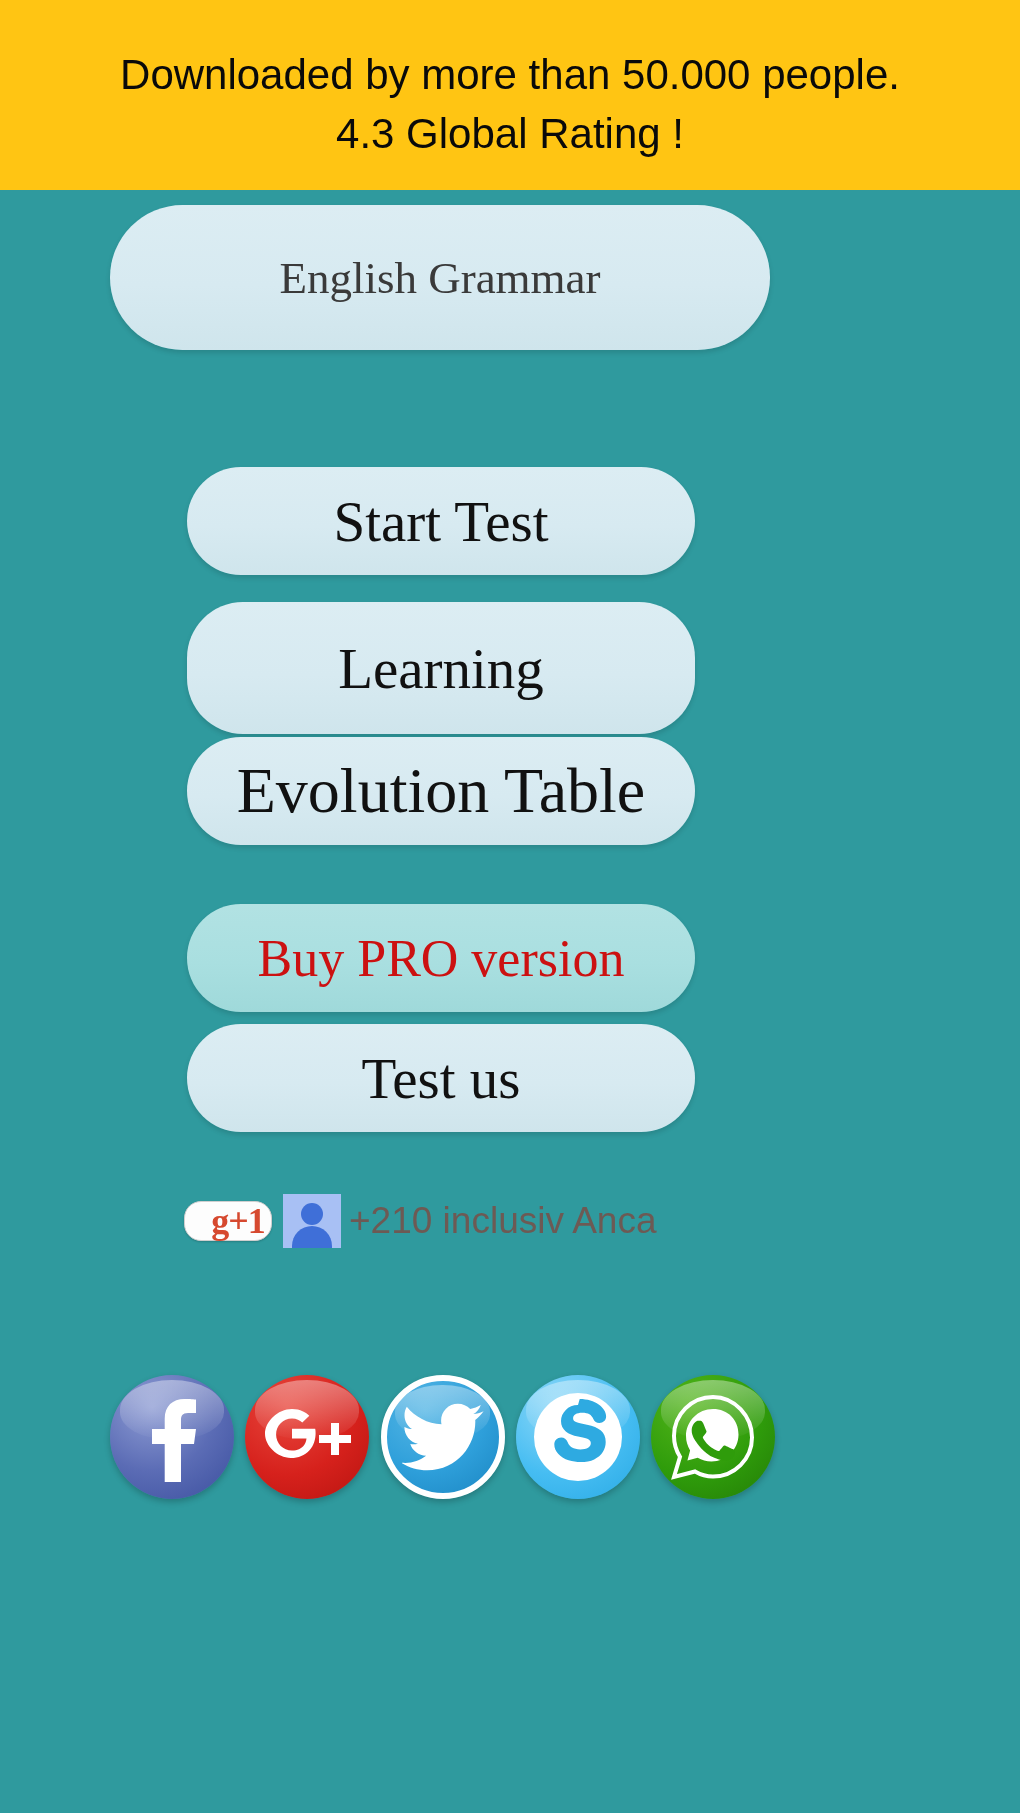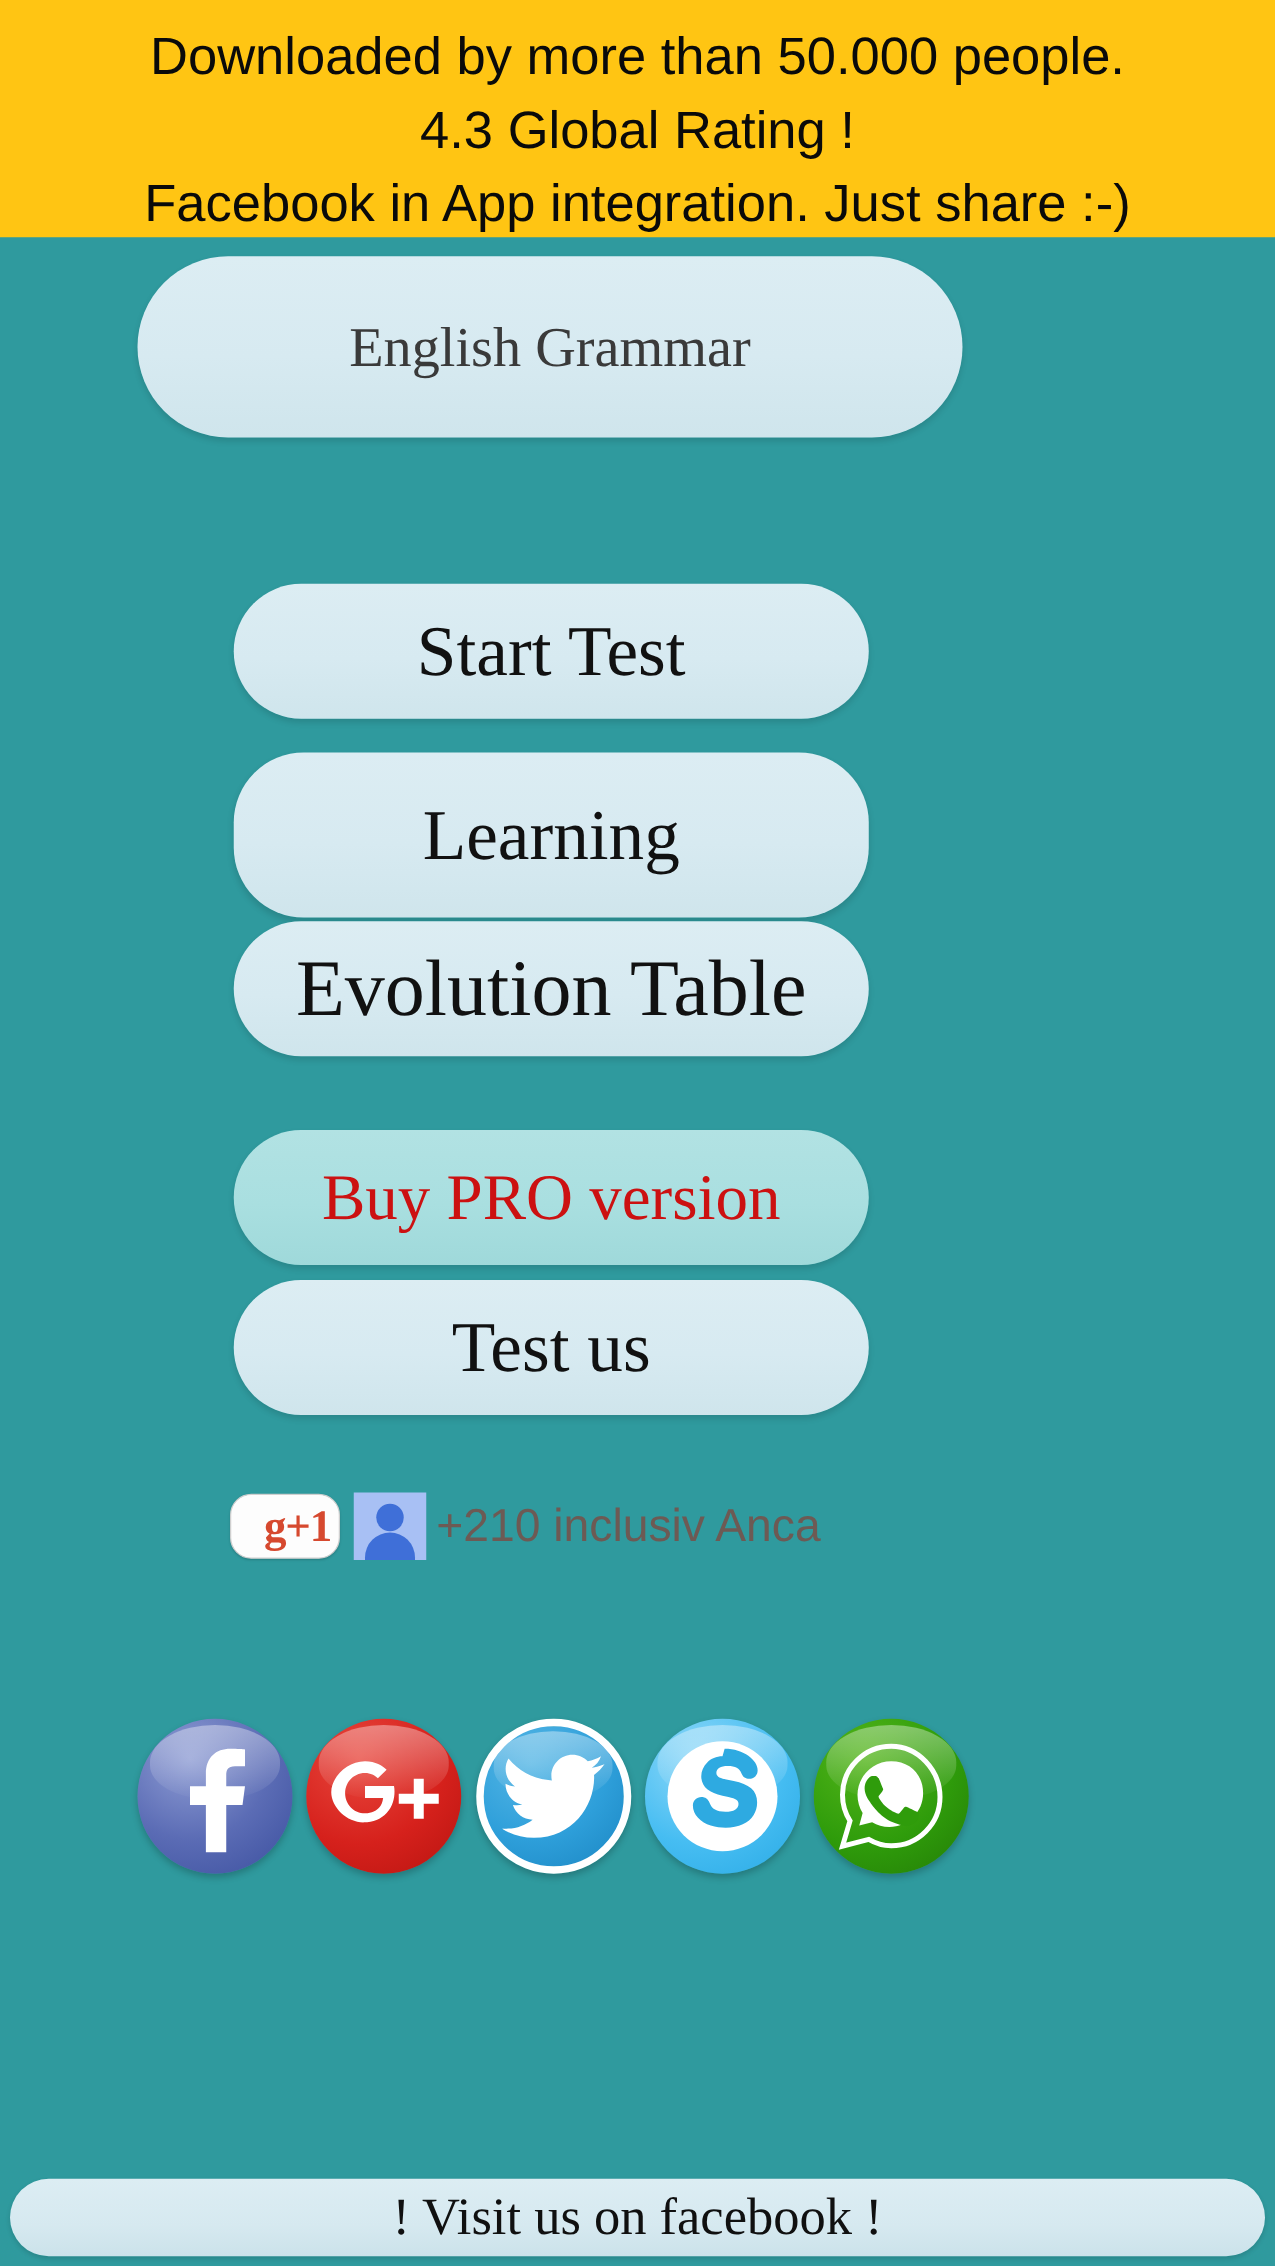--- a/index.html
+++ b/index.html
@@ -123,21 +123,21 @@
   #gplus-widget {
     position: absolute;
     left: 184px;
     top: 1005px;
     height: 52px;
     display: flex;
     align-items: center;
   }
   #gplus-one-button {
     width: 88px;
-    height: 52px;
+    height: 40px;
     background: #fdfdfd;
     border: 1px solid #cfcfcf;
     border-radius: 17px;
     box-shadow: 0 1px 2px rgba(0,0,0,0.18);
     display: flex;
     align-items: center;
     justify-content: center;
     box-sizing: border-box;
     padding-left: 20px;
   }
@@ -249,21 +249,20 @@
     color: #101010;
     white-space: nowrap;
   }
 </style>
 </head>
 <body>
 
 <div id="promo-banner">
   <div class="promo-line">Downloaded by more than 50.000 people.</div>
   <div class="promo-line">4.3 Global Rating !</div>
-  <div class="promo-line">Facebook in App integration. Just share :-)</div>
 </div>
 
 <div id="app-body">
 
   <div class="pill" id="title-button">
     <span>English Grammar</span>
   </div>
 
   <div class="pill" id="btn-start-test">
     <span>Start Test</span>
@@ -332,17 +331,14 @@
       <div class="gloss"></div>
       <svg width="94" height="94" viewBox="0 0 94 94" aria-hidden="true">
         <path d="M47 7C25.5 7 8 24.5 8 46c0 7.6 2.2 14.7 6 20.7L8 87l21-5.5C34.6 84.8 40.6 86.6 47 86.6c21.5 0 39-17.5 39-39S68.5 7 47 7z" fill="none" stroke="#ffffff" stroke-width="4"></path>
         <path d="M47 19c-14.9 0-27 12.1-27 27 0 5.3 1.5 10.2 4.1 14.4l-2.7 10 10.3-2.7c4 2.4 8.7 3.8 13.8 3.8 14.9 0 27-12.1 27-27S61.9 19 47 19z" fill="#ffffff"></path>
         <path d="M36.6 32.6c-.8-1.8-1.6-1.8-2.4-1.9h-2c-.7 0-1.8.3-2.8 1.3-1 1-3.7 3.6-3.7 8.8s3.8 10.2 4.4 10.9c.5.7 7.4 11.8 18.2 16.1 9 3.5 10.8 2.8 12.8 2.6 1.9-.2 6.2-2.5 7.1-5 .9-2.4.9-4.5.6-5-.3-.4-1-.7-2.1-1.3-1.1-.5-6.2-3-7.2-3.4-1-.3-1.7-.5-2.4.6-.7 1-2.8 3.4-3.4 4.1-.6.7-1.2.8-2.3.3s-4.5-1.6-8.5-5.2c-3.1-2.8-5.2-6.2-5.8-7.3s-.1-1.7.5-2.2c.5-.5 1.1-1.3 1.6-1.9.5-.6.7-1.1 1.1-1.8.4-.7.2-1.3-.1-1.9-.3-.5-2.4-5.8-3.3-7.9z" fill="#2f9c0b"></path>
       </svg>
     </div>
 
   </div>
 
-  <div id="footer-bar">
-    <span id="footer-label">! Visit us on facebook !</span>
-  </div>
 
 </div>
 
 </body></html>

